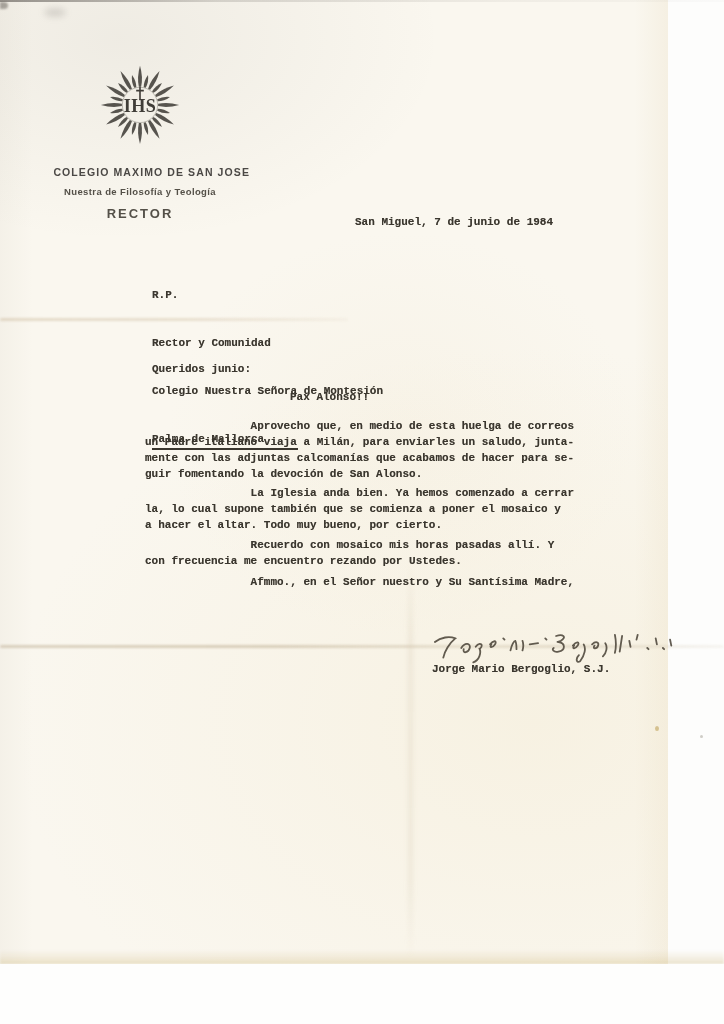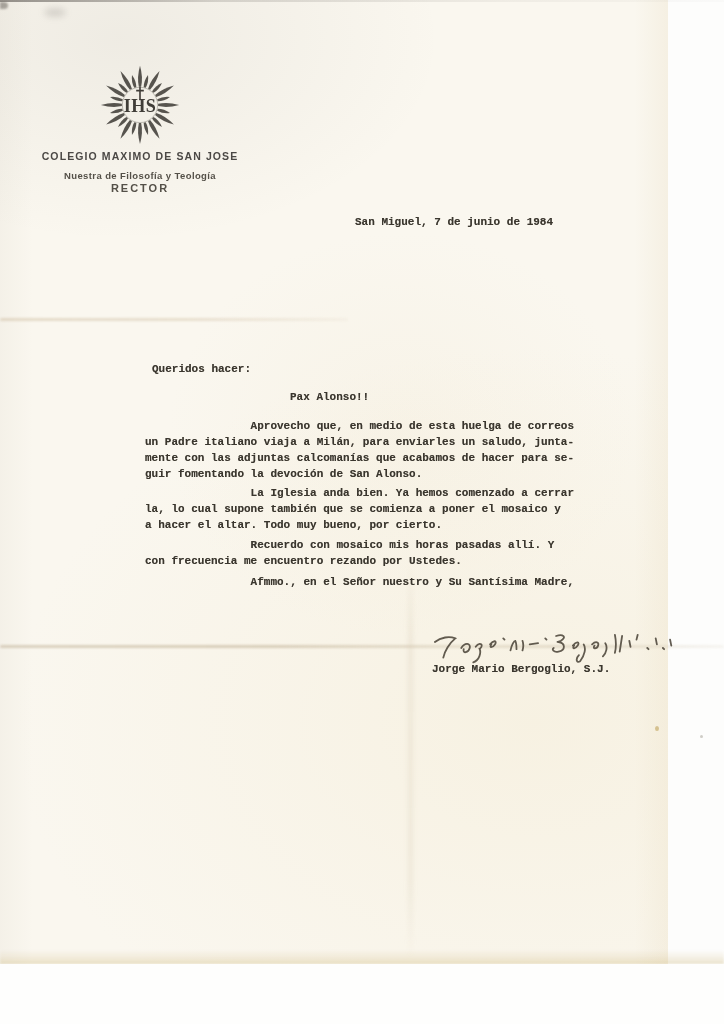--- a/index.html
+++ b/index.html
@@ -32,23 +32,23 @@
     background:linear-gradient(180deg, transparent, rgba(212,192,140,0.20) 55%, rgba(208,186,128,0.38));
   }
   .scan-bottom { position:absolute; left:0; top:964px; width:724px; height:60px; background:#fefefd; }
   .speck { position:absolute; border-radius:50%; z-index:1; }
   .speck-a { left:655px; top:726px; width:4px; height:5px; background:#b99b4e; opacity:.55; }
   .speck-b { left:700px; top:735px; width:3px; height:3px; background:#8a8478; opacity:.4; }
 
   
   .letterhead { position:absolute; left:30px; top:58px; width:220px; text-align:center; z-index:2; color:#4d4a46; }
   .lh-logo { display:block; margin:4px auto 0 auto; }
-  .lh-institution { margin-top:4px; font-size:10.5px; font-weight:bold; letter-spacing:1.1px; color:#4b4845; }
+  .lh-institution { margin-top:20px; font-size:10.5px; font-weight:bold; letter-spacing:1.1px; color:#4b4845;text-align:right; }
   .lh-faculty     { margin-top:8px; font-size:9.5px;  font-weight:bold; letter-spacing:0.4px; color:#545048; }
-  .lh-rector      { margin-top:1px; font-size:11px;  font-weight:bold; letter-spacing:2px;   color:#545048; }
+  .lh-rector      { margin-top:9px; font-size:13px;  font-weight:bold; letter-spacing:2px;   color:#545048; }
 
   
   .typed {
     position:absolute; z-index:2;
     font-family:"Liberation Mono","DejaVu Sans Mono",monospace;
     font-size:11px; line-height:16px; font-weight:bold;
     color:#3a362e; white-space:pre;
     text-shadow:0 0 0.5px rgba(58,54,46,0.5);
   }
   .dateline   { left:355px; top:214px; }
@@ -117,22 +117,28 @@
         <path d="M44 26 V40 M40 30 H48" stroke="#403d38" stroke-width="1.7" fill="none"></path>
         <text x="44" y="52" text-anchor="middle" font-family="'Liberation Serif',serif" font-size="19" font-weight="bold" letter-spacing="0.5" fill="#403d38">IHS</text>
       </svg>
       <div class="lh-institution">COLEGIO MAXIMO DE SAN JOSE</div>
       <div class="lh-faculty">Nuestra de Filosofía y Teología</div>
       <div class="lh-rector">RECTOR</div>
     </header>
 
     <div class="typed dateline">San Miguel, 7 de junio de 1984</div>
 
+    <div class="typed recipient">
+      <div>R.P.</div>
+      <div>Rector y Comunidad</div>
+      <div>Colegio Nuestra Señora de Montesión</div>
+      <div><span class="underlined">Palma de Mallorca</span></div>
+    </div>
 
-    <div class="typed salutation">Queridos hacer:</div>
+    <div class="typed salutation">Queridos junio:</div>
 
     <div class="typed greeting">Pax Alonso!!</div>
 
     <div class="typed para-1">                Aprovecho que, en medio de esta huelga de correos
 un Padre italiano viaja a Milán, para enviarles un saludo, junta-
 mente con las adjuntas calcomanías que acabamos de hacer para se-
 guir fomentando la devoción de San Alonso.</div>
 
     <div class="typed para-2">                La Iglesia anda bien. Ya hemos comenzado a cerrar
 la, lo cual supone también que se comienza a poner el mosaico y

